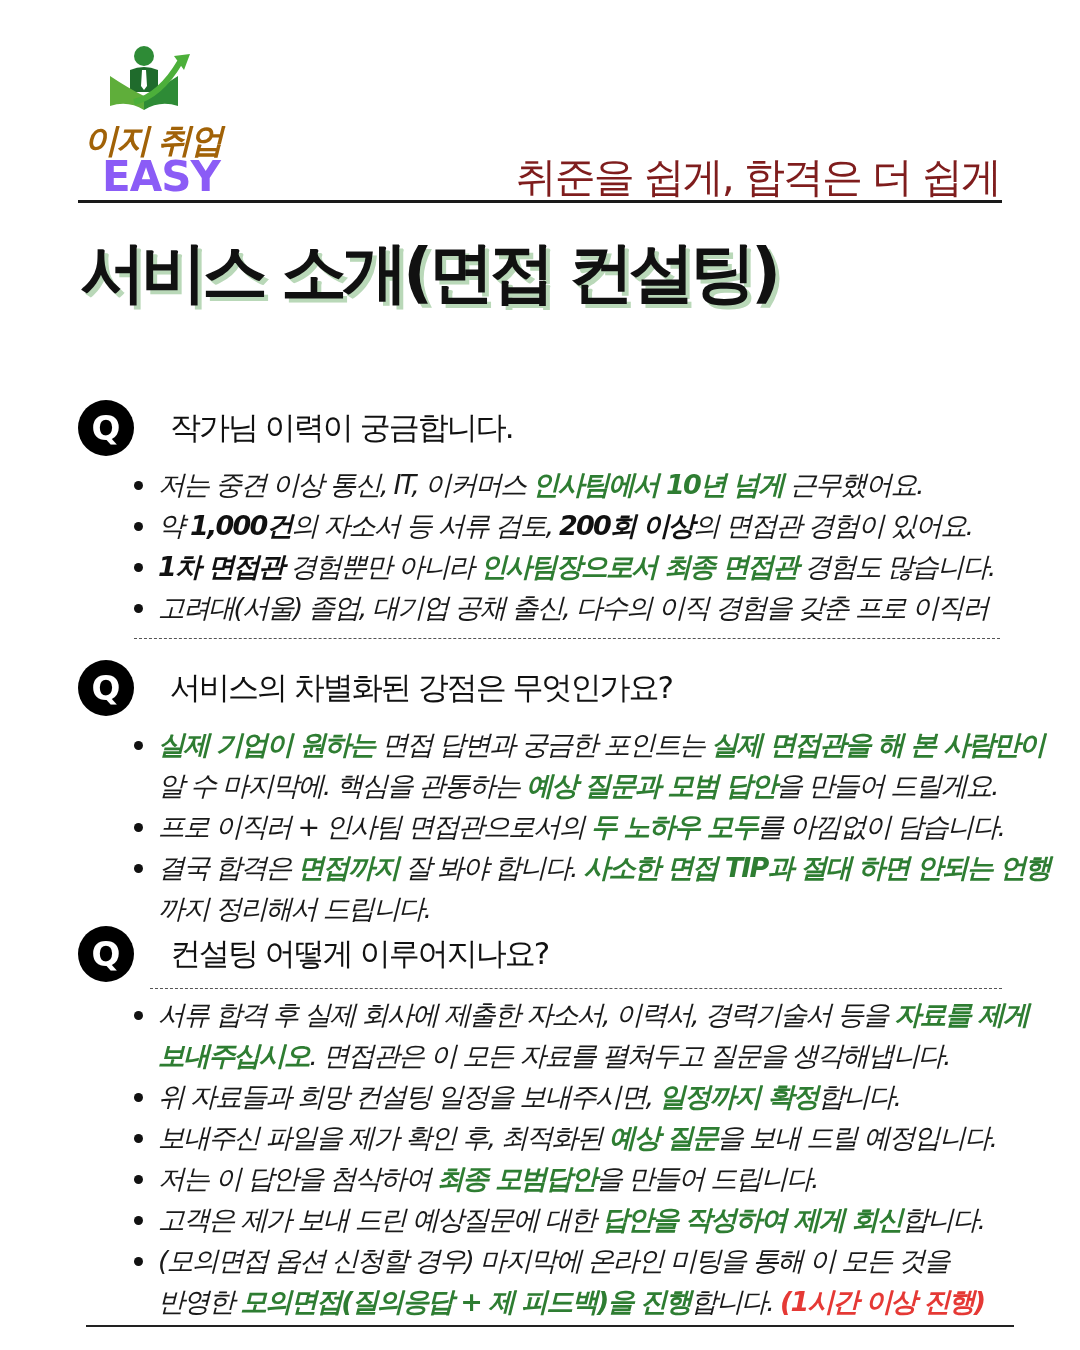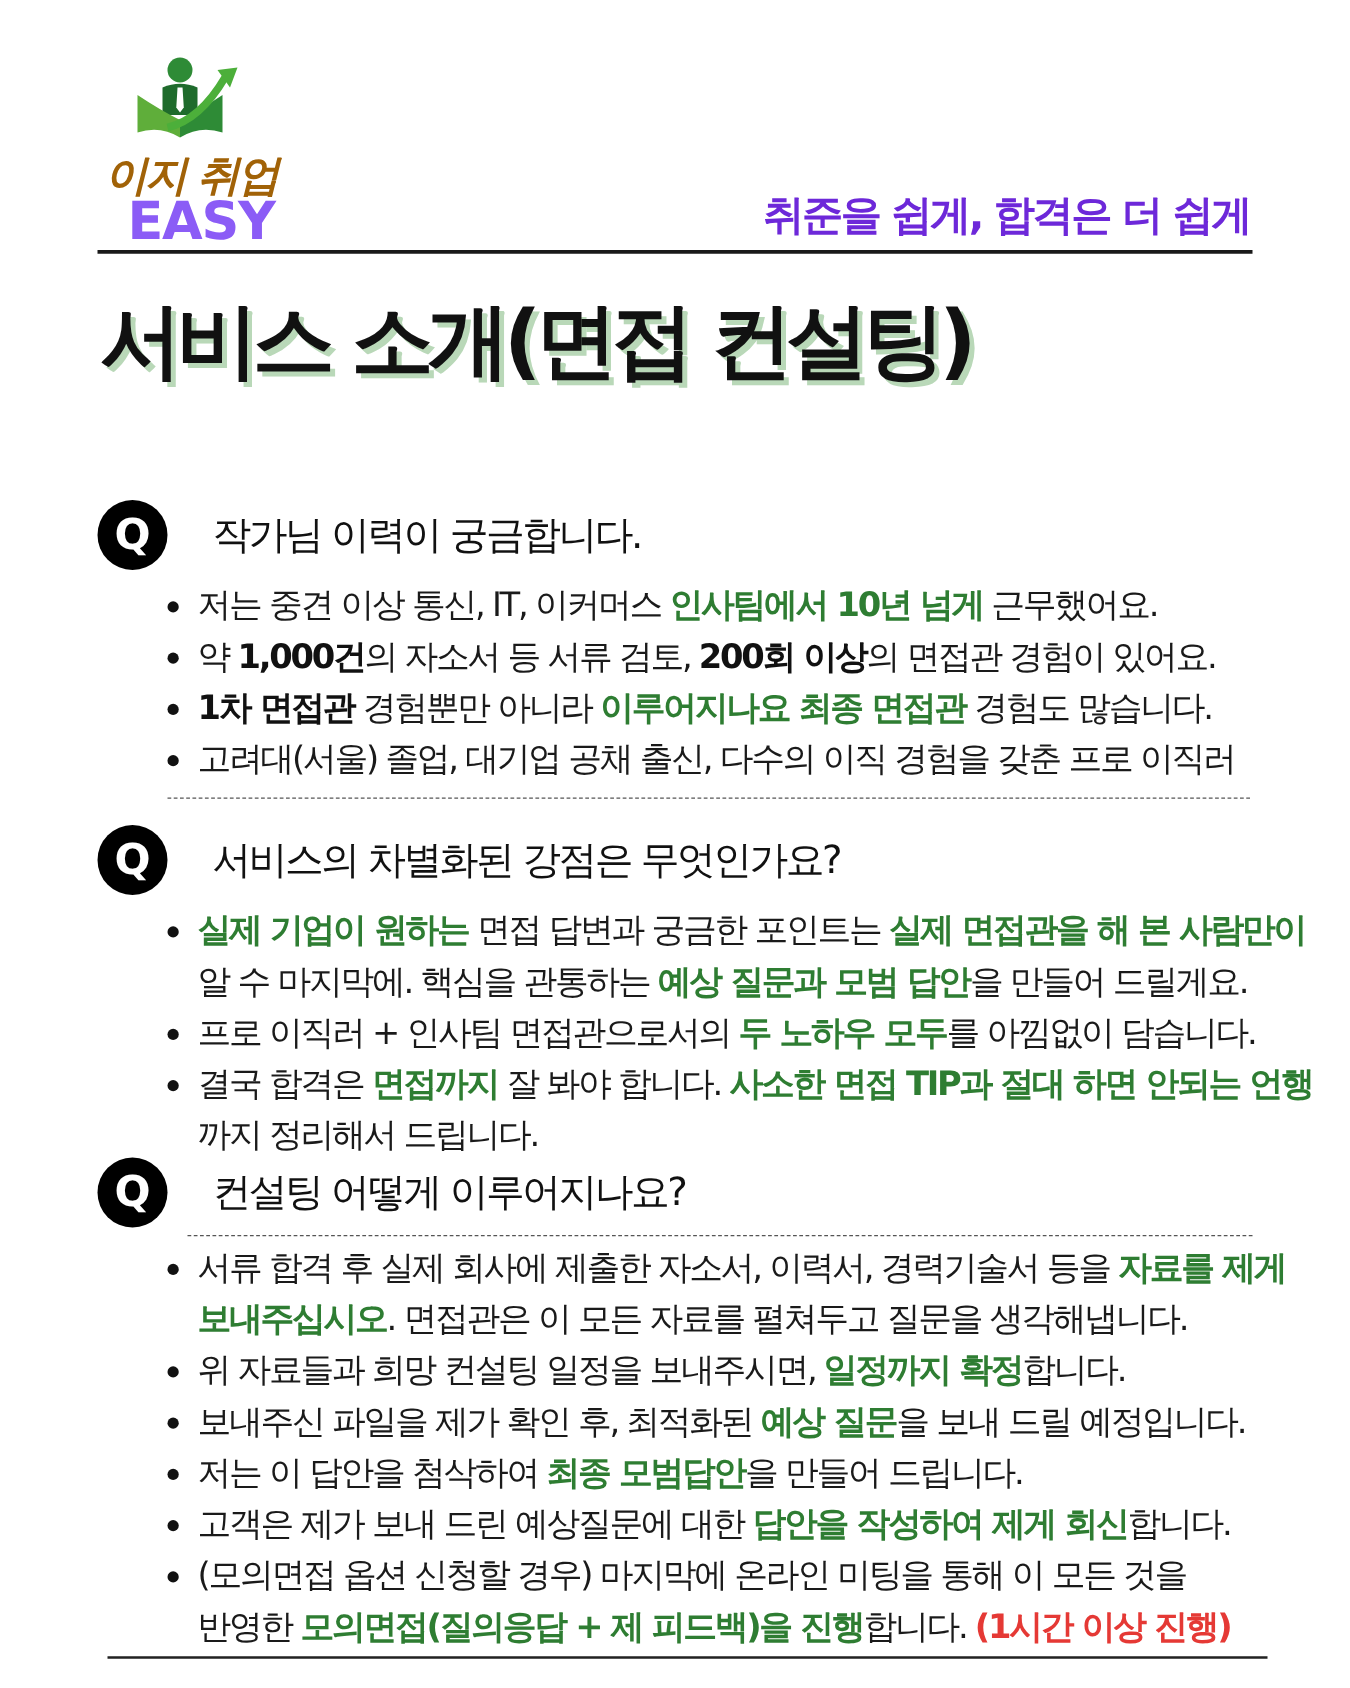--- a/index.html
+++ b/index.html
@@ -4,31 +4,31 @@
 <style>
   * { box-sizing: border-box; margin: 0; padding: 0; }
   html, body { width: 1080px; height: 1350px; background: #ffffff; overflow: hidden; }
   body { position: relative; font-family: "DejaVu Sans", "Liberation Sans", sans-serif; color: #111; }
 
   .logo { position: absolute; left: 84px; top: 40px; width: 140px; height: 155px; }
   .logo svg { position: absolute; left: 20px; top: 0; }
   .logo-kr { position: absolute; left: 0; top: 78px; font-weight: bold; font-style: italic; font-size: 34px; color: #a16207; letter-spacing: -2px; }
   .logo-en { position: absolute; left: 18px; top: 112px; font-weight: bold; font-size: 42px; color: #8b5cf6; letter-spacing: -1px; }
 
-  .tagline { position: absolute; right: 80px; top: 150px; font-size: 33px; color: #6d28d9; letter-spacing: -2px; font-weight: 700; }
+  .tagline { position: absolute; right: 80px; top: 150px; font-size: 41px; color: #7f1d1d; letter-spacing: -2px; font-weight: 400; }
   .header-rule { position: absolute; left: 78px; top: 200px; width: 924px; height: 3px; background: #1a1a1a; }
 
   .title { position: absolute; left: 80px; top: 228px; font-family: "DejaVu Sans", sans-serif; font-weight: bold; font-size: 66px; letter-spacing: -5px; color: #111; text-shadow: 4px 4px 0 #b9d8b8; }
 
   .q-block { position: absolute; left: 78px; }
   .q-head { display: flex; align-items: center; height: 56px; }
   .q-badge { width: 56px; height: 56px; border-radius: 50%; background: #000; color: #fff; font-weight: bold; font-size: 34px; display: flex; align-items: center; justify-content: center; font-family: "DejaVu Sans", sans-serif; }
   .q-text { margin-left: 36px; font-size: 31px; letter-spacing: -2px; color: #111; }
 
-  ul.bullets { list-style: none; margin-left: 54px; margin-top: 8px; }
+  ul.bullets { list-style: none; margin-left: 54px; margin-top: 8px; font-style: italic; }
   ul.bullets li { position: relative; padding-left: 26px; font-size: 27px; line-height: 41px; letter-spacing: -1.8px; color: #1a1a1a; white-space: nowrap; }
   ul.bullets li::before { content: ""; position: absolute; left: 2px; top: 17px; width: 9px; height: 9px; border-radius: 50%; background: #111; }
   .g { color: #2e7d32; font-weight: bold; }
   .b { color: #111; font-weight: bold; }
   .r { color: #e53935; font-weight: bold; }
 
   .dash { position: absolute; height: 0; border-top: 1.5px dashed #555; }
   .footer-rule { position: absolute; left: 86px; top: 1325px; width: 928px; height: 2px; background: #222; }
 </style>
 </head>
@@ -54,21 +54,21 @@
 <h1 class="title">서비스 소개(면접 컨설팅)</h1>
 
 <div class="q-block" style="top:400px;">
   <div class="q-head">
     <div class="q-badge">Q</div>
     <div class="q-text">작가님 이력이 궁금합니다.</div>
   </div>
   <ul class="bullets">
       <li><span>저는 중견 이상 통신, IT, 이커머스 </span><span class="g">인사팀에서 10년 넘게</span><span> 근무했어요.</span></li>
       <li><span>약 </span><span class="b">1,000건</span><span>의 자소서 등 서류 검토, </span><span class="b">200회 이상</span><span>의 면접관 경험이 있어요.</span></li>
-      <li><span class="b">1차 면접관</span><span> 경험뿐만 아니라 </span><span class="g">이루어지나요 최종 면접관</span><span> 경험도 많습니다.</span></li>
+      <li><span class="b">1차 면접관</span><span> 경험뿐만 아니라 </span><span class="g">인사팀장으로서 최종 면접관</span><span> 경험도 많습니다.</span></li>
       <li><span>고려대(서울) 졸업, 대기업 공채 출신, 다수의 이직 경험을 갖춘 프로 이직러</span></li>
     </ul>
 </div>
 <div class="dash" style="left:134px; top:638px; width:866px;"></div>
 
 <div class="q-block" style="top:660px;">
   <div class="q-head">
     <div class="q-badge">Q</div>
     <div class="q-text">서비스의 차별화된 강점은 무엇인가요?</div>
   </div>

